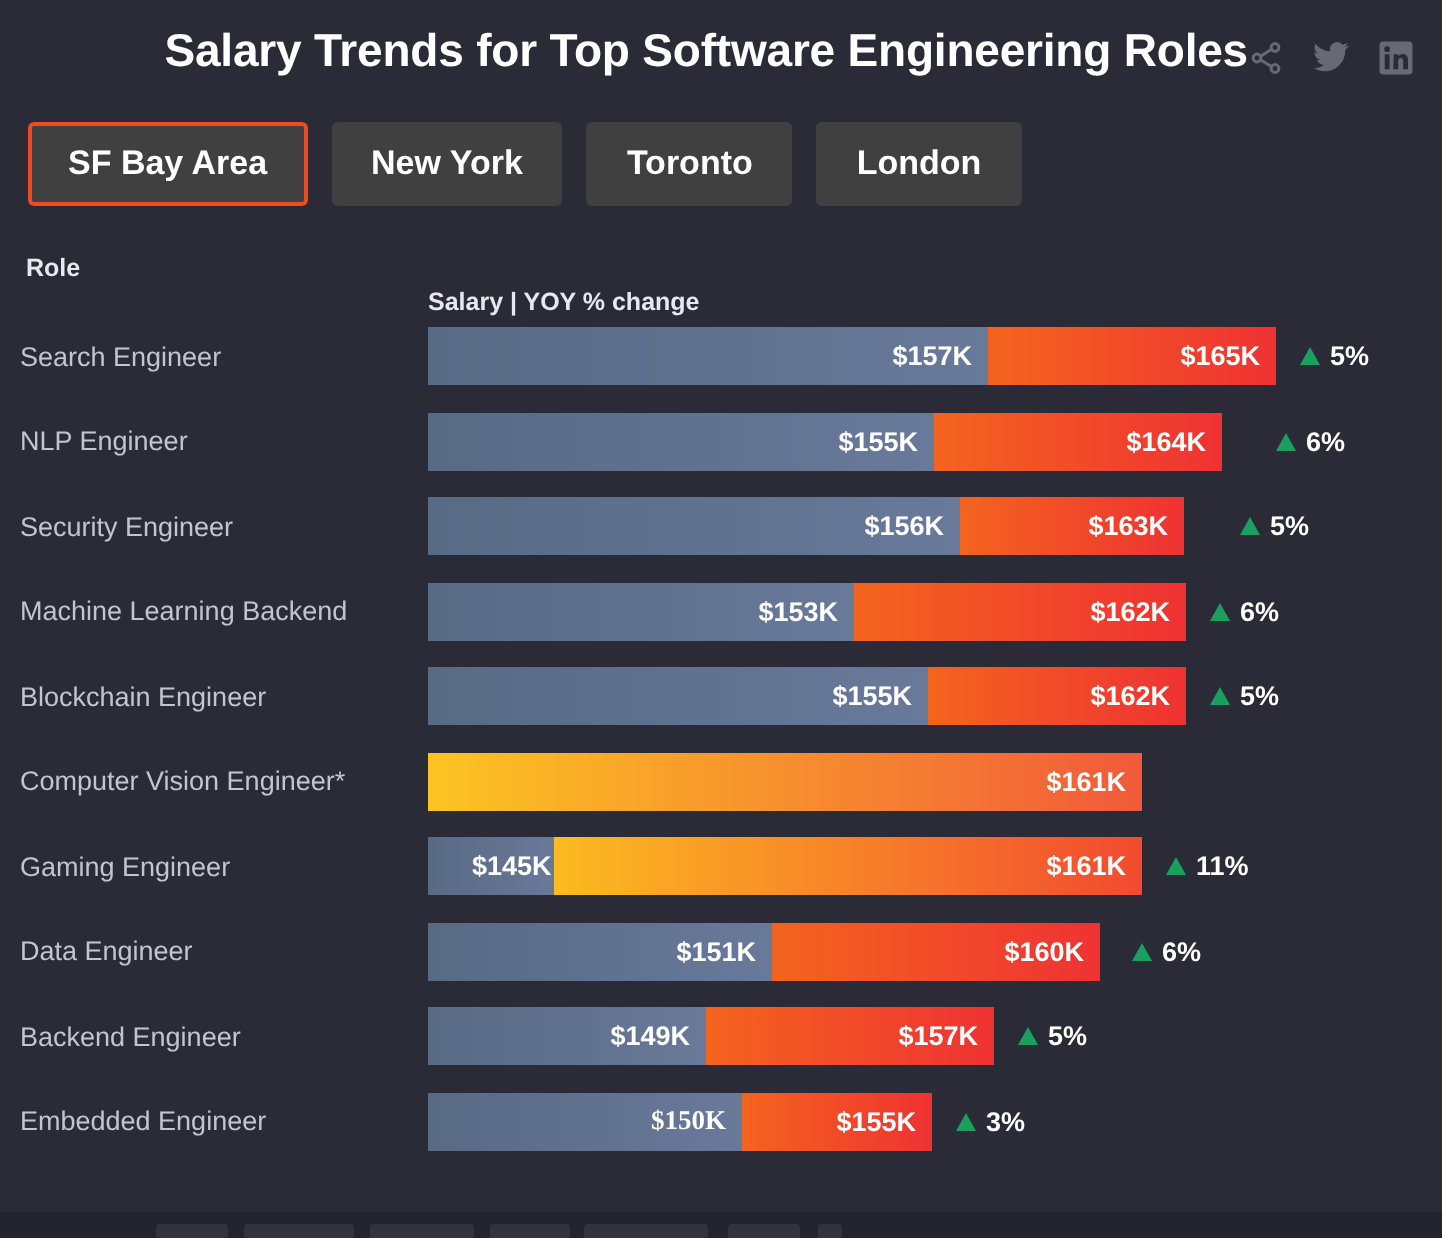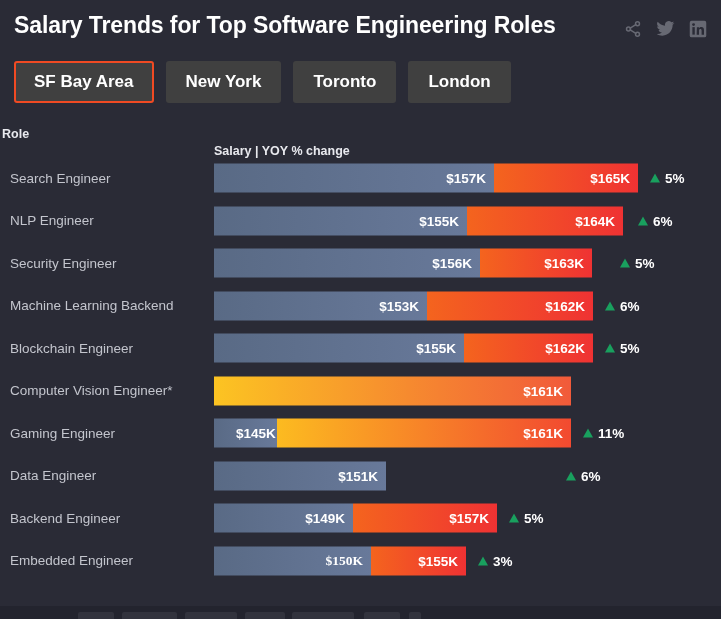--- a/index.html
+++ b/index.html
@@ -14,21 +14,21 @@
     width: 721px; height: 619px;
     background: #2a2b36;
     overflow: hidden;
   }
 
   
   .header {
     padding: 10px 14px 0 14px;
     display: flex;
     align-items: flex-start;
-    justify-content: space-between;
+    justify-content: flex-end;
   }
   .title {
     font-size: 23px;
     line-height: 31px;
     font-weight: 700;
     color: #ffffff;
     letter-spacing: -0.1px;
     max-width: 560px;
   }
   .social {
@@ -67,21 +67,21 @@
     margin: 24px 0 0 0;
     padding: 0 14px;
   }
   .colhead {
     position: absolute;
     font-size: 12.5px;
     font-weight: 700;
     color: #e8e9ee;
     top: 0;
   }
-  .colhead.role { left: 2px; }
+  .colhead.role { left: 13px; }
   .colhead.salary { left: 214px; margin-top: 17px; }
 
   
   .rows { margin-top: 8px; }
   .row {
     position: relative;
     height: 42.5px;
     display: flex;
     align-items: center;
   }
@@ -226,21 +226,21 @@
           <span class="tri"></span>
           <span>5%</span>
         </div>
       </div>
       <div class="row">
         <div class="rolelabel">NLP Engineer</div>
         <div class="barwrap">
           <div class="seg prev" style="width: 253px;">
             <span class="val">$155K</span>
           </div>
-          <div class="seg curr" style="width: 156px;">
+          <div class="seg curr" style="width: 144px;">
             <span class="val">$164K</span>
           </div>
         </div>
         <div class="yoy" style="left: 638px;">
           <span class="tri"></span>
           <span>6%</span>
         </div>
       </div>
       <div class="row">
         <div class="rolelabel">Security Engineer</div>
@@ -308,20 +308,23 @@
         <div class="yoy" style="left: 583px;">
           <span class="tri"></span>
           <span>11%</span>
         </div>
       </div>
       <div class="row">
         <div class="rolelabel">Data Engineer</div>
         <div class="barwrap">
           <div class="seg prev" style="width: 172px;">
             <span class="val">$151K</span>
+          </div>
+          <div class="seg curr" style="width: 164px;">
+            <span class="val">$160K</span>
           </div>
         </div>
         <div class="yoy" style="left: 566px;">
           <span class="tri"></span>
           <span>6%</span>
         </div>
       </div>
       <div class="row">
         <div class="rolelabel">Backend Engineer</div>
         <div class="barwrap">

